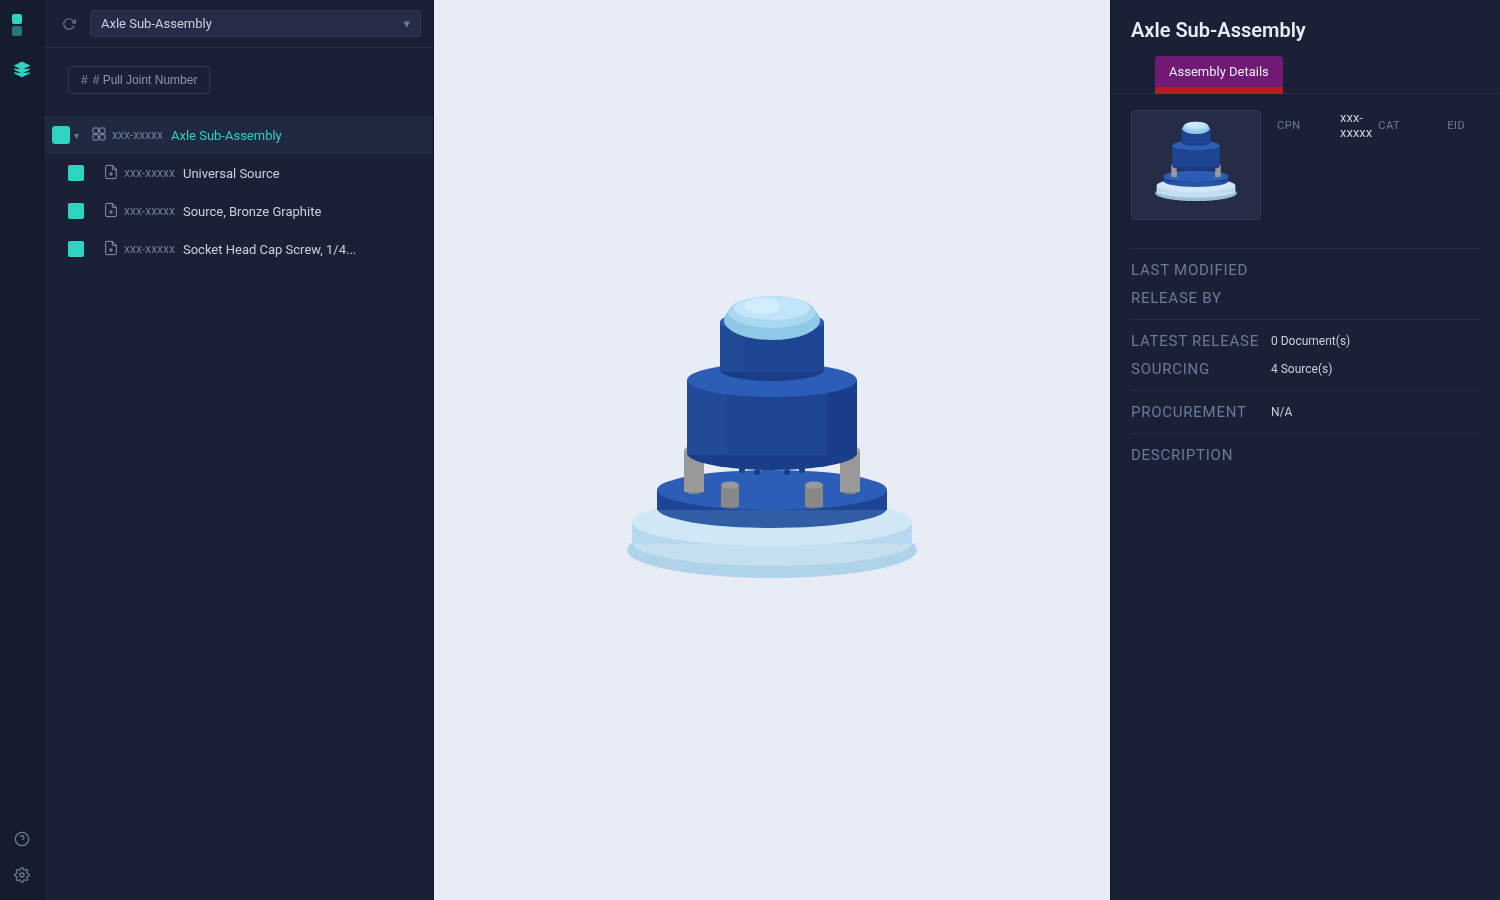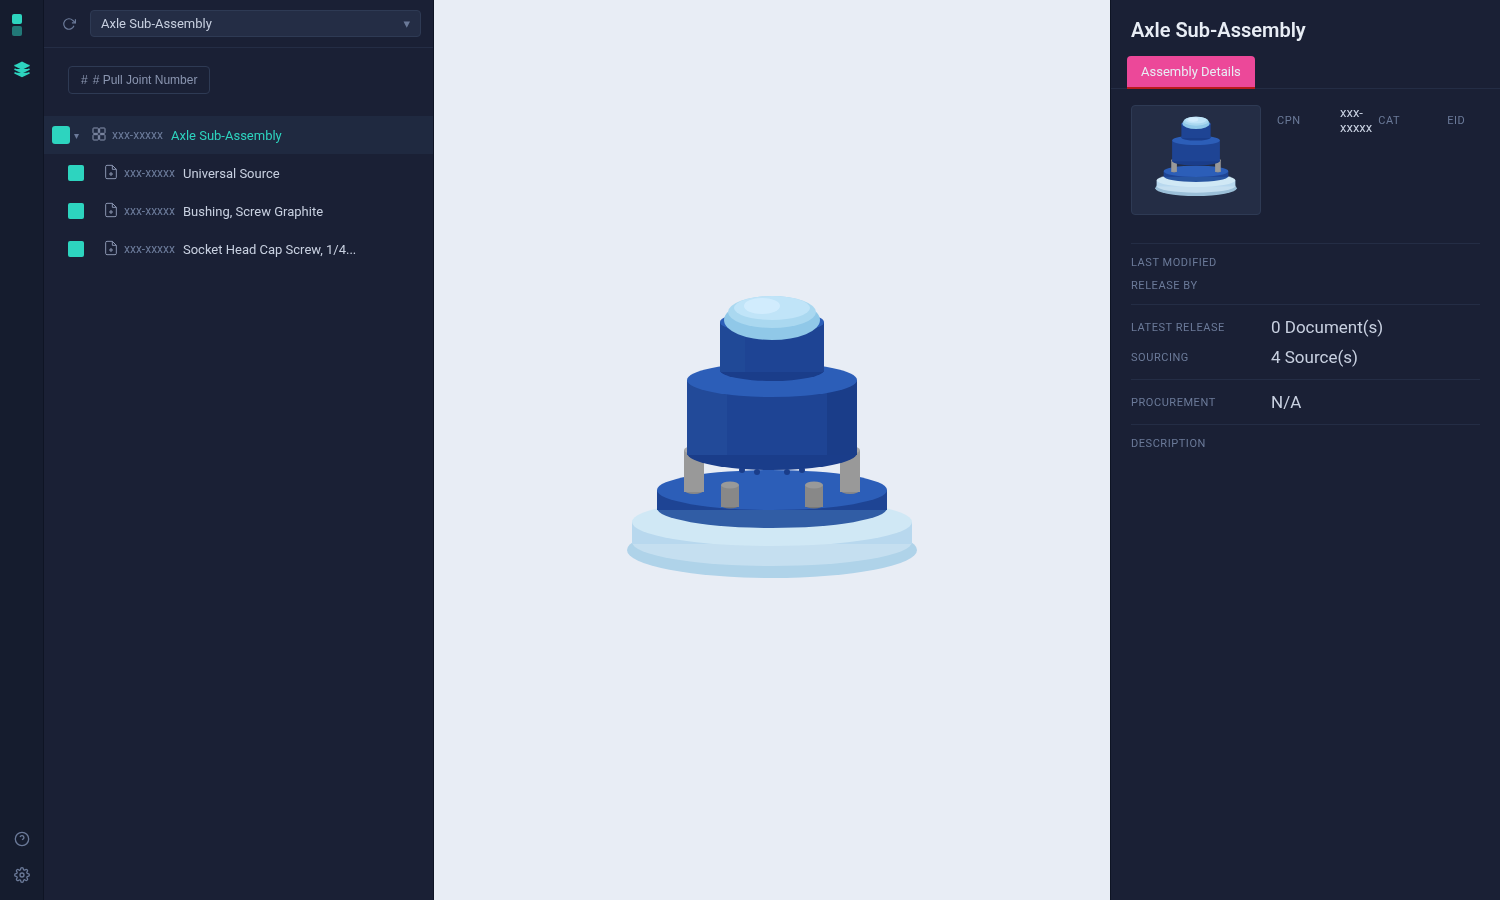--- a/index.html
+++ b/index.html
@@ -190,23 +190,24 @@
     .panel-tab {
       padding: 8px 14px;
       font-size: 13px;
       cursor: pointer;
       color: #8a95b0;
       border-bottom: 2px solid transparent;
       margin-bottom: -1px;
     }
     .panel-tab.active {
       color: #e8edf5;
-      border-bottom: 2px solid #b91c1c;
-      background: #ec4899;
+      border-bottom: 7px solid #b91c1c;
+      background: #701a75;
       border-radius: 4px 4px 0 0;
+      margin-left: 28px;
     }
     .panel-content {
       padding: 16px 20px;
       display: flex;
       flex-direction: column;
       gap: 0;
       flex: 1;
       overflow-y: auto;
     }
     .detail-image-row {
@@ -258,28 +259,28 @@
       display: flex;
       flex-direction: column;
       gap: 10px;
     }
     .info-row {
       display: flex;
       align-items: center;
     }
     .info-label {
       color: #6b7a99;
-      font-size: 11px;
+      font-size: 15px;
       letter-spacing: 0.05em;
       width: 140px;
       flex-shrink: 0;
     }
     .info-value {
       color: #c8d0e0;
-      font-size: 17px;
+      font-size: 12px;
     }
   </style>
 </head>
 <body>
 
 <div class="nav-bar">
   <div class="nav-logo">
     <svg width="24" height="24" viewBox="0 0 24 24" fill="none">
       <rect width="10" height="10" x="2" y="2" rx="2" fill="#2dd4bf"></rect>
       <rect width="10" height="10" x="2" y="14" rx="2" fill="#2dd4bf" opacity="0.5"></rect>
@@ -366,21 +367,21 @@
       <div class="color-box" style="background:#2dd4bf; width:16px; height:16px; border-radius:2px;"></div>
       <span class="part-icon" style="margin-left:14px;">
         <svg width="16" height="16" viewBox="0 0 24 24" fill="none" stroke="#8a95b0" stroke-width="1.5">
           <path d="M14 2H6a2 2 0 0 0-2 2v16a2 2 0 0 0 2 2h12a2 2 0 0 0 2-2V8z"></path>
           <polyline points="14 2 14 8 20 8"></polyline>
           <line x1="12" y1="18" x2="12" y2="12"></line>
           <line x1="9" y1="15" x2="15" y2="15"></line>
         </svg>
       </span>
       <span class="part-number">xxx-xxxxx</span>
-      <span class="part-name">Bushing, Screw Graphite</span>
+      <span class="part-name">Source, Bronze Graphite</span>
     </div>
 
     <div class="tree-item tree-item-indent">
       <div class="color-box" style="background:#2dd4bf; width:16px; height:16px; border-radius:2px;"></div>
       <span class="part-icon" style="margin-left:14px;">
         <svg width="16" height="16" viewBox="0 0 24 24" fill="none" stroke="#8a95b0" stroke-width="1.5">
           <path d="M14 2H6a2 2 0 0 0-2 2v16a2 2 0 0 0 2 2h12a2 2 0 0 0 2-2V8z"></path>
           <polyline points="14 2 14 8 20 8"></polyline>
           <line x1="12" y1="18" x2="12" y2="12"></line>
           <line x1="9" y1="15" x2="15" y2="15"></line>

